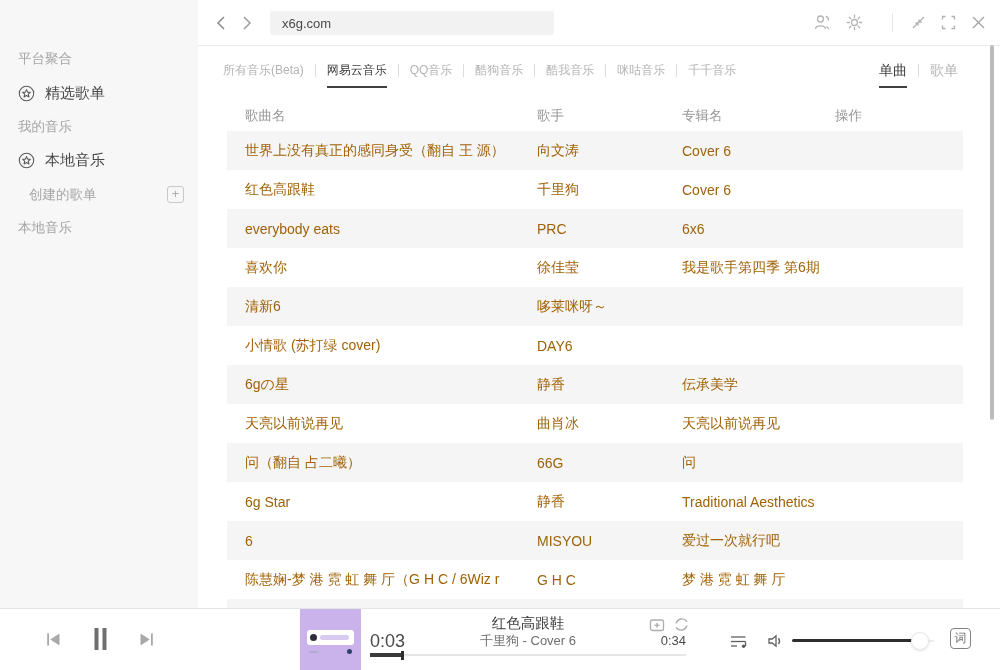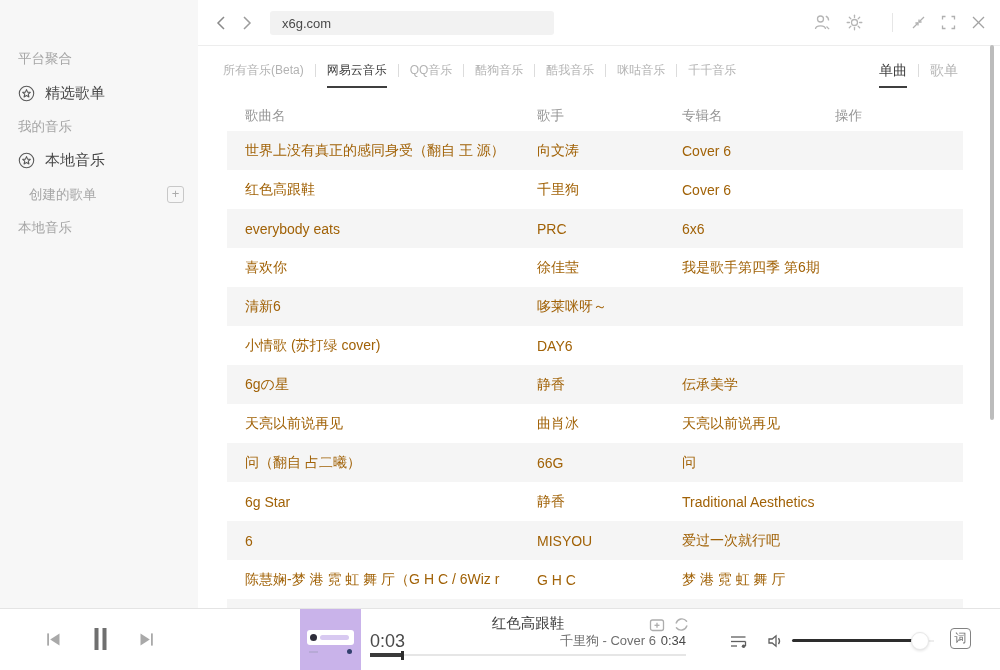--- a/index.html
+++ b/index.html
@@ -68,21 +68,21 @@
   .album-card { position:absolute; left:7px; top:21px; width:47px; height:15px; background:#fff;
     border-radius:3px; }
   .album-dot { position:absolute; left:3px; top:4px; width:7px; height:7px; border-radius:50%; background:#2e2d3a; }
   .album-pill { position:absolute; left:13px; top:5px; width:29px; height:5px; border-radius:3px; background:#d8c9f1; }
   .album-mark { position:absolute; left:9px; top:42px; width:9px; height:2px; background:#b7a9d6; }
   .album-dot2 { position:absolute; left:47px; top:40px; width:5px; height:5px; border-radius:50%; background:#32406e; }
   .time-cur { position:absolute; left:370px; top:22px; font-size:18px; color:#4a4a4a;text-align:center; }
   .time-total { position:absolute; left:648px; top:24px; width:38px; text-align:right; font-size:13px; color:#4a4a4a; }
   .np-title { position:absolute; left:400px; top:5px; width:256px; text-align:center;
     font-size:14.5px; color:#3c3c3c; white-space:nowrap; }
-  .np-sub { position:absolute; left:400px; top:23px; width:256px; text-align:right;
+  .np-sub { position:absolute; left:400px; top:23px; width:256px; text-align:center;
     font-size:13px; color:#6f6f6f; white-space:nowrap; }
   .np-ic { position:absolute; cursor:pointer; }
   .i-addmusic { left:648px; top:7px; width:18px; height:18px; }
   .i-loop { left:673px; top:7px; width:17px; height:17px; }
   .progress { position:absolute; left:370px; top:40px; width:316px; height:12px; cursor:pointer; }
   .prog-track { position:absolute; left:0; top:5px; width:316px; height:2px; background:#e6e6e6; }
   .prog-fill { position:absolute; left:0; top:4px; height:4px; background:#3a3a3a; }
   .prog-knob { position:absolute; top:2px; width:3px; height:9px; background:#2e2e2e; }
   .i-playlist { left:729px; top:23px; width:19px; height:19px; }
   .i-volume { left:766px; top:22px; width:20px; height:20px; }

